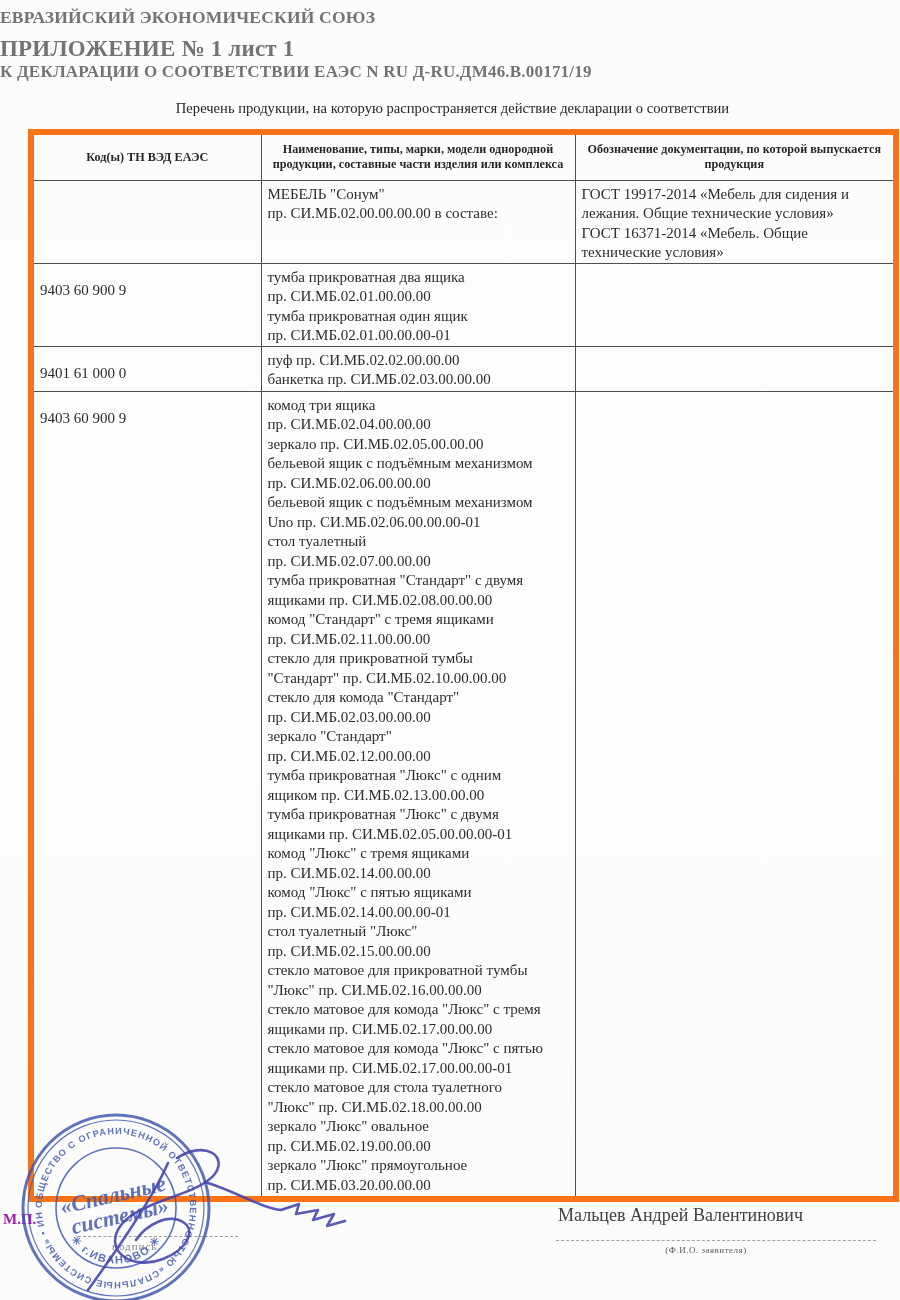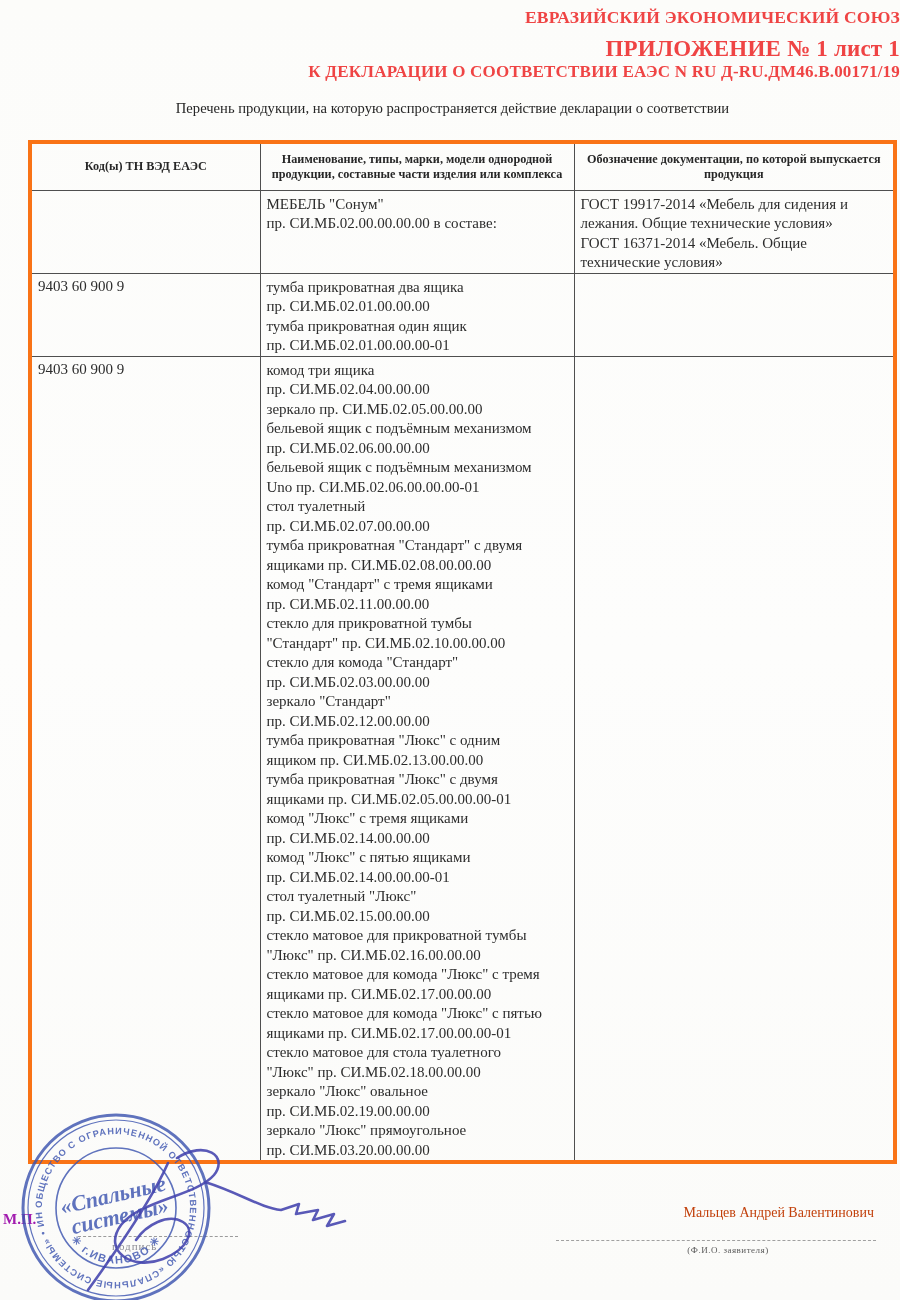--- a/index.html
+++ b/index.html
@@ -4,55 +4,55 @@
 <style>
   html,body{margin:0;padding:0;}
   body{
     width:900px;height:1300px;position:relative;overflow:hidden;
     background:#fdfdfb;
     font-family:"Liberation Serif","DejaVu Serif",serif;
     color:#2b2b2b;
   }
   .scan-tint{position:absolute;inset:0;background:linear-gradient(180deg,#fcfcfa 0%,#fdfdfc 50%,#fbfbf9 100%);pointer-events:none;}
   
-  .doc-header-line{position:absolute;left:0;width:100%;text-align:right;font-weight:bold;color:#ef4444;letter-spacing:.2px;}
+  .doc-header-line{position:absolute;left:0;width:100%;text-align:left;font-weight:bold;color:#737373;letter-spacing:.2px;}
   .hl1{top:7px;font-size:17.5px;}
   .hl2{top:36px;font-size:23px;}
   .hl3{top:62px;font-size:17px;}
   .subtitle{position:absolute;top:100px;left:0;width:905px;text-align:center;font-size:14.6px;color:#262626;}
   
   table.products{
     position:absolute;left:28px;top:129px;width:865px;
     border-collapse:collapse;table-layout:fixed;
   }
   table.products th,table.products td{border:1.6px solid #4f4f4f;}
-  table.products{border:4px solid #f97316;margin-top:11px;}
+  table.products{border:6px solid #f97316;}
   col.c1{width:230px;}col.c2{width:314px;}col.c3{width:321px;}
   thead tr{height:48px;}
   thead th{
     font-size:12.2px;line-height:15px;font-weight:bold;color:#272727;
     text-align:center;vertical-align:middle;padding:2px 8px;
   }
   tbody tr:nth-child(1){height:80px;}
   tbody tr:nth-child(2){height:78px;}
   tbody tr:nth-child(3){height:45px;}
   tbody tr:nth-child(4){height:808px;}
   tbody td{
     vertical-align:top;font-size:15px;line-height:19.5px;color:#2d2d2d;
     padding:4px 2px 0 6px;
   }
-  tbody td.code{padding-top:3px;}
+  tbody td.code{padding-top:17px;}
   td .line{white-space:nowrap;}
   
   .mp-label{position:absolute;left:3px;top:1211px;font-size:15px;font-weight:bold;color:#a21caf;}
   .sig-line-left{position:absolute;left:78px;top:1222px;width:160px;border-bottom:1.2px dashed #9b9b9b;height:14px;}
   .sig-caption-left{position:absolute;left:112px;top:1240px;font-size:11px;color:#8a8a93;letter-spacing:1px;}
-  .fio-name{position:absolute;left:558px;top:1205px;width:316px;text-align:right;font-size:14px;color:#c2410c;}
+  .fio-name{position:absolute;left:558px;top:1205px;width:316px;text-align:left;font-size:18px;color:#404040;}
   .fio-line{position:absolute;left:556px;top:1226px;width:320px;border-bottom:1.2px dashed #a0a0a0;height:14px;}
-  .fio-caption{position:absolute;left:568px;top:1245px;width:320px;text-align:center;font-size:9px;color:#5a5a5a;letter-spacing:.5px;font-family:Liberation Serif, serif;}
+  .fio-caption{position:absolute;left:546px;top:1245px;width:320px;text-align:center;font-size:9px;color:#5a5a5a;letter-spacing:.5px;font-family:Liberation Serif, serif;}
   
   .stamp-svg{position:absolute;left:18px;top:1110px;opacity:.82;}
   .signature-svg{position:absolute;left:55px;top:1130px;opacity:.88;}
 </style>
 </head>
 <body>
 
 <div class="scan-tint"></div>
 
 <div class="doc-header-line hl1">ЕВРАЗИЙСКИЙ ЭКОНОМИЧЕСКИЙ СОЮЗ</div>
@@ -87,20 +87,28 @@
           <div class="line">технические условия»</div>
         </td>
       </tr>
       <tr>
         <td class="code">9403 60 900 9</td>
         <td>
           <div class="line">тумба прикроватная два ящика</div>
           <div class="line">пр. СИ.МБ.02.01.00.00.00</div>
           <div class="line">тумба прикроватная один ящик</div>
           <div class="line">пр. СИ.МБ.02.01.00.00.00-01</div>
+        </td>
+        <td></td>
+      </tr>
+      <tr>
+        <td class="code">9401 61 000 0</td>
+        <td>
+          <div class="line">пуф пр. СИ.МБ.02.02.00.00.00</div>
+          <div class="line">банкетка пр. СИ.МБ.02.03.00.00.00</div>
         </td>
         <td></td>
       </tr>
       <tr>
         <td class="code">9403 60 900 9</td>
         <td>
           <div class="line">комод три ящика</div>
           <div class="line">пр. СИ.МБ.02.04.00.00.00</div>
           <div class="line">зеркало пр. СИ.МБ.02.05.00.00.00</div>
           <div class="line">бельевой ящик с подъёмным механизмом</div>

